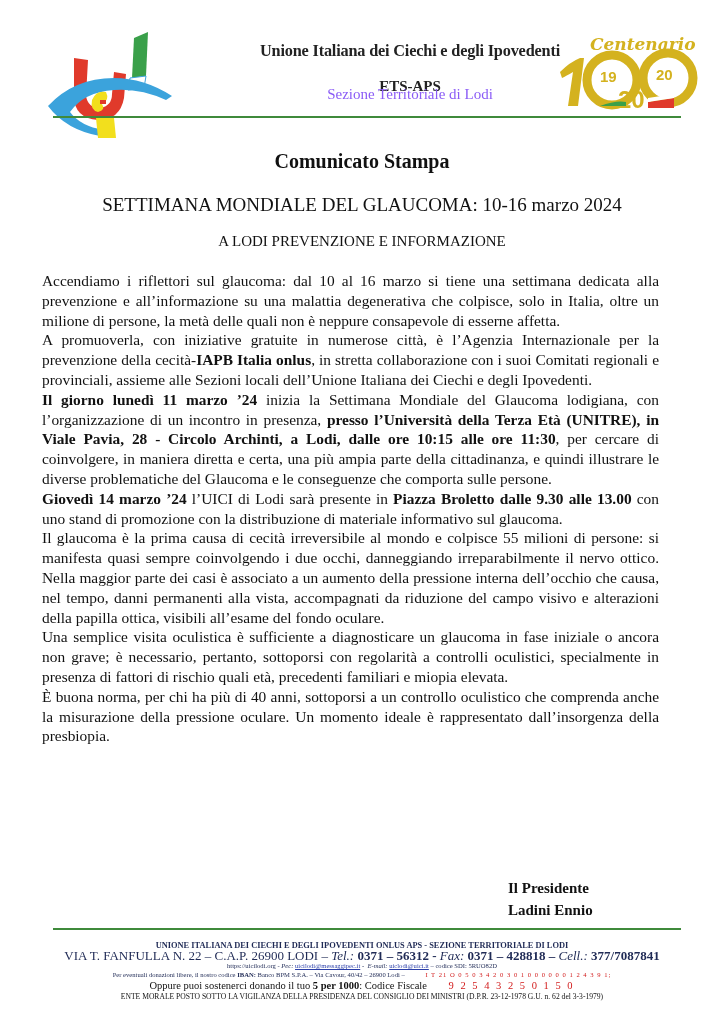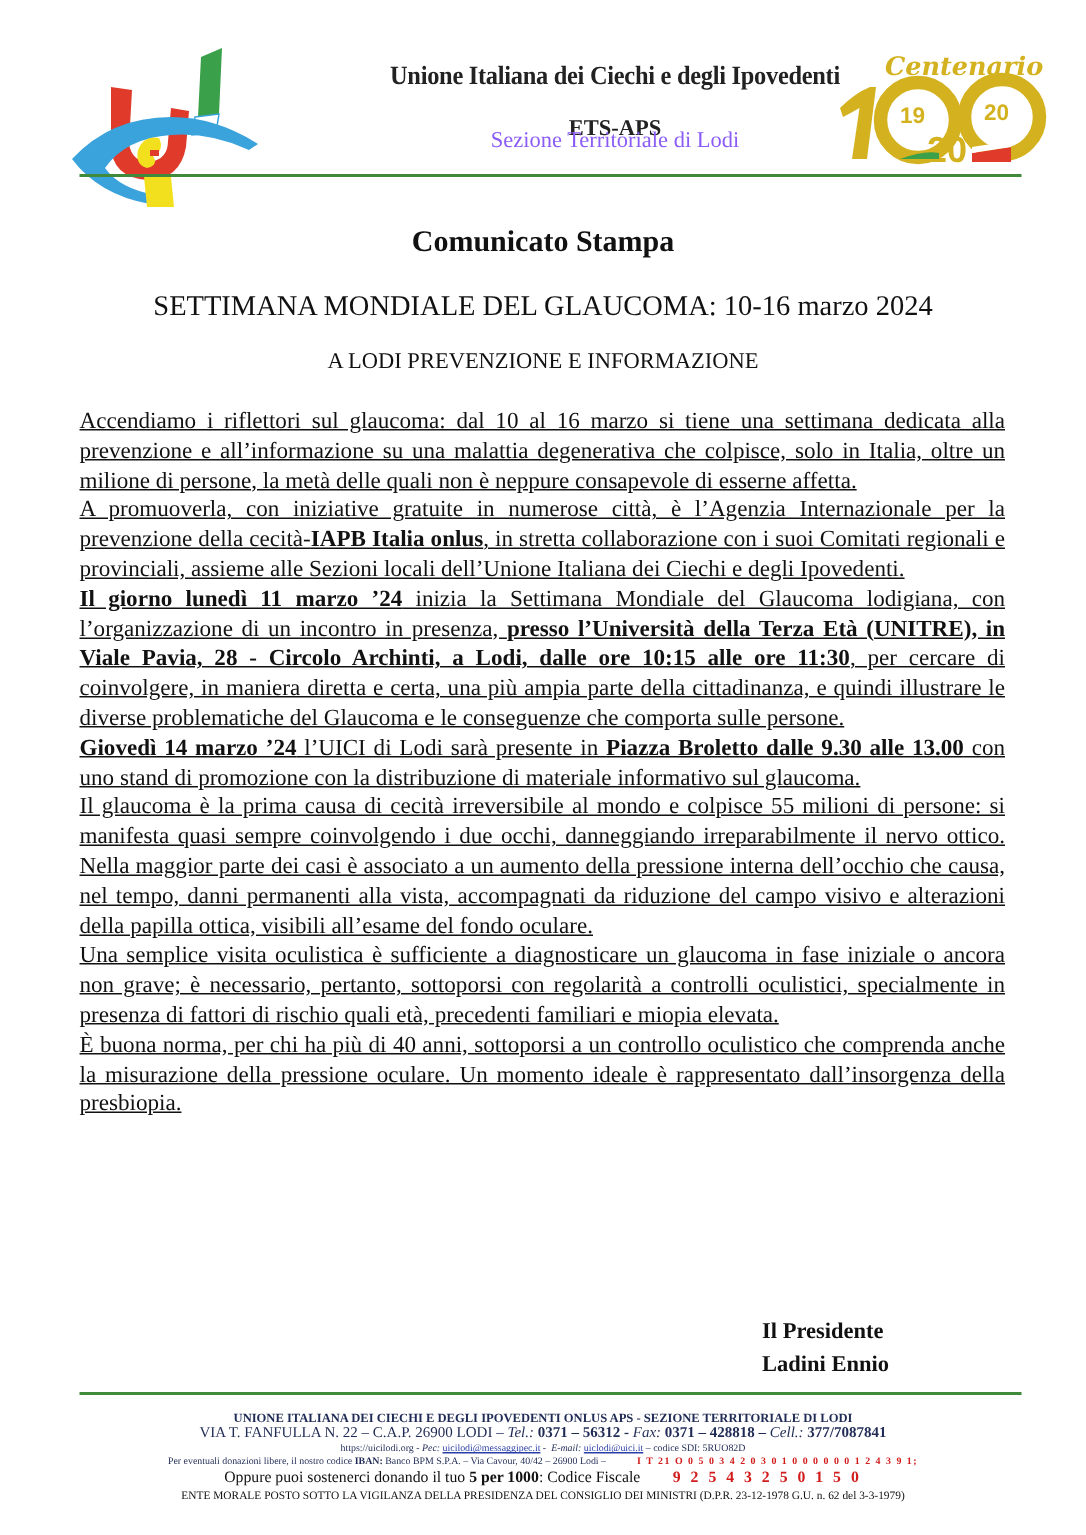--- a/index.html
+++ b/index.html
@@ -15,36 +15,36 @@
   #org-sub { top: 78px; font-size: 15px; font-weight: bold; color: #222; }
   #org-section { top: 86px; font-size: 15px; color: #8b5cf6; }
   #hdr-line { left: 53px; top: 116px; width: 628px; height: 2px; background: #3f8a3b; }
 
   
   #title { left: 0; width: 724px; top: 150px; text-align: center; font-size: 20px; font-weight: bold; }
   #subtitle1 { left: 0; width: 724px; top: 194px; text-align: center; font-size: 19px; }
   #subtitle2 { left: 0; width: 724px; top: 233px; text-align: center; font-size: 15px; }
 
   
-  #body { left: 53px; top: 271px; width: 617px; font-size: 15.4px; line-height: 19.8px; text-align: justify; text-decoration: underline; }
+  #body { left: 42px; top: 271px; width: 617px; font-size: 15.4px; line-height: 19.8px; text-align: justify; }
   #body p { margin: 0; }
   #body b { font-weight: bold; }
 
   #sign { left: 508px; top: 857px; font-size: 15px; font-weight: bold; line-height: 22px; margin-top: 20px; }
 
   
   #ftr-line { left: 53px; top: 928px; width: 628px; height: 2px; background: #3f8a3b; }
   #footer { left: 40px; top: 940px; width: 644px; text-align: center; color: #1f2a55; }
   .f1 { font-size: 8.4px; font-weight: bold; line-height: 11px; }
-  .f2 { font-size: 10px; line-height: 10px; }
+  .f2 { font-size: 13px; line-height: 10px; }
   .f3 { font-size: 6.6px; line-height: 9px; }
   .f4 { font-size: 10.5px; line-height: 13px; color: #111; }
   .f5 { font-size: 7.6px; line-height: 10px; color: #111; }
   .link { color: #2a3ea8; text-decoration: underline; }
-  .red { color: #d21b1b; font-weight: bold; letter-spacing: 2px; padding-left: 19px; }
+  .red { color: #d21b1b; font-weight: normal; letter-spacing: 2px; padding-left: 19px; }
   .ital { font-style: italic; }
 </style>
 </head>
 <body>
 
 <div id="logo-left" class="abs">
   <svg width="132" height="112" viewBox="0 0 132 112">
 
     <path d="M30 32 L44 34 L42 70 Q44 82 56 82 Q68 80 68 68 L70 46 L82 48 L80 72 Q76 94 54 94 Q30 92 30 70 Z" fill="#e03a2b"></path>
 

